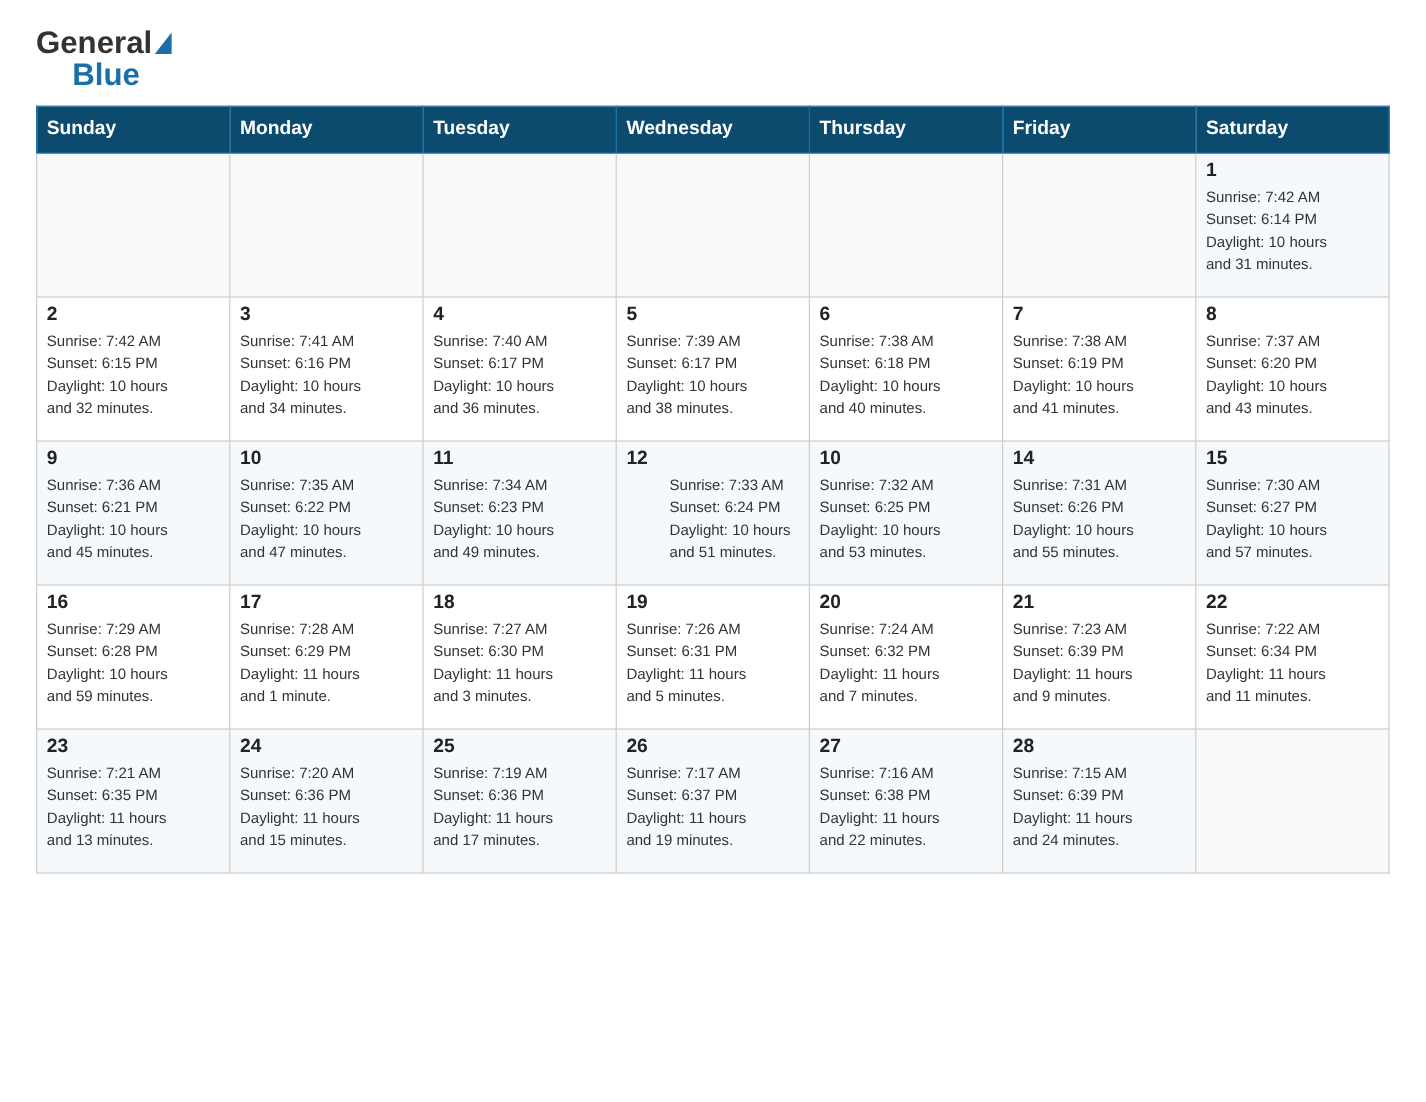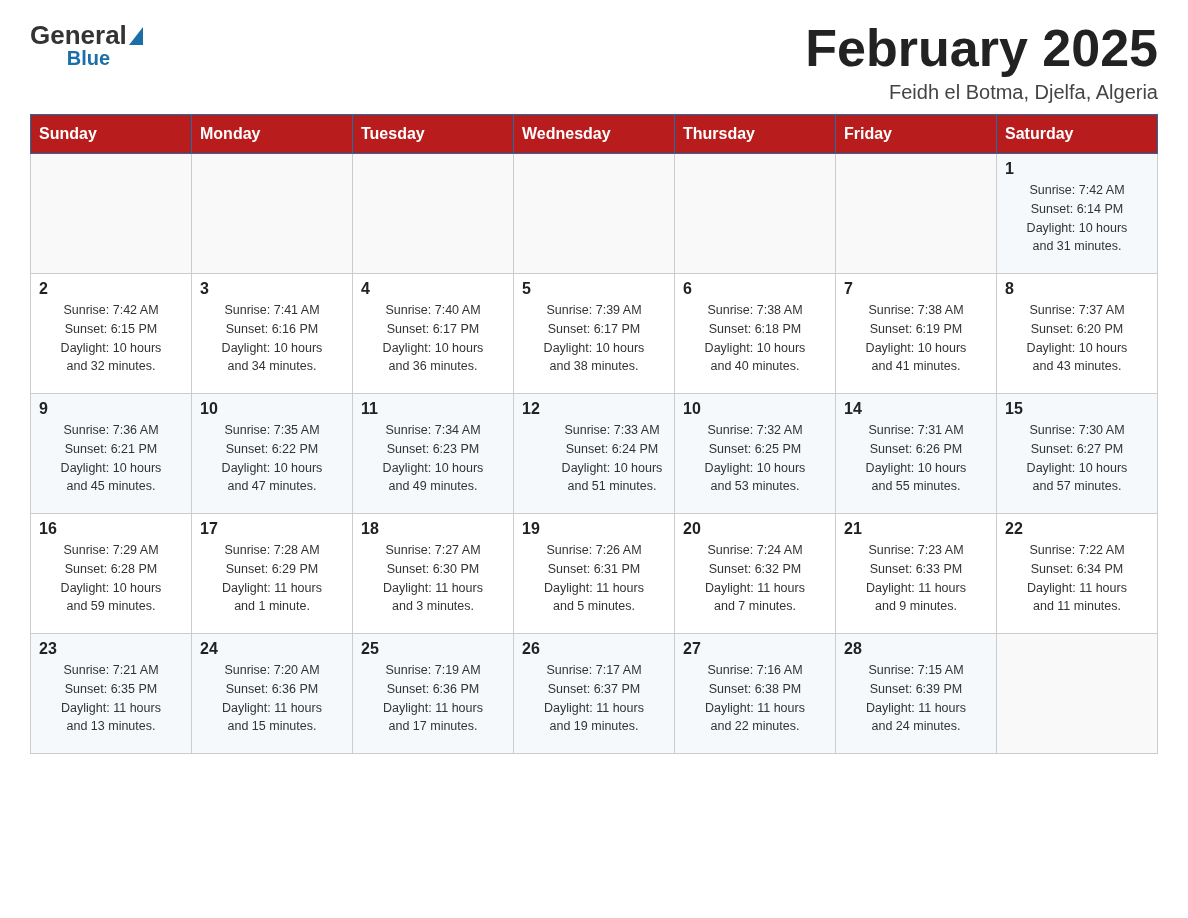--- a/index.html
+++ b/index.html
@@ -32,21 +32,21 @@
     .logo-triangle {
       width: 0; height: 0;
       border-left: 14px solid transparent;
       border-bottom: 18px solid #1a6fa8;
       margin: 0 2px;
       display: inline-block;
       vertical-align: middle;
     }
     .logo-blue {
       color: #1a6fa8;
-      font-size: 20px;
+      font-size: 26px;
       font-weight: bold;
       display: block;
       margin-top: -4px;
       margin-left: 2px;
     }
     .title-block {
       text-align: right;
     }
     .month-title {
       font-size: 52px;
@@ -58,21 +58,21 @@
       font-size: 20px;
       color: #444;
       margin-top: 4px;
     }
     .calendar {
       width: 100%;
       border-collapse: collapse;
       margin-top: 10px;
     }
     .calendar th {
-      background: #b91c1c;
+      background: #0c4a6e;
       color: #fff;
       font-size: 16px;
       font-weight: bold;
       padding: 10px 8px;
       text-align: left;
       border: 1px solid #1a6fa8;
     }
     .calendar td {
       border: 1px solid #ccc;
       vertical-align: top;
@@ -91,40 +91,35 @@
       font-size: 16px;
       font-weight: bold;
       color: #222;
       display: block;
       margin-bottom: 3px;
     }
     .day-info {
       font-size: 12.5px;
       color: #333;
       line-height: 1.5;
-      text-align: center;
     }
     .empty-cell {
       background: #f9f9f9 !important;
     }
   </style>
 </head>
 <body>
 
 <div class="header">
   <div class="logo">
     <div class="logo-text">
       <span class="logo-general">General</span>
       <span class="logo-triangle"></span>
     </div>
     <span class="logo-blue">Blue</span>
-  </div>
-  <div class="title-block">
-    <div class="month-title">February 2025</div>
-    <div class="location">Feidh el Botma, Djelfa, Algeria</div>
   </div>
 </div>
 
 <table class="calendar">
   <thead>
     <tr>
     <th>Sunday</th>
         <th>Monday</th>
         <th>Tuesday</th>
         <th>Wednesday</th>
@@ -283,21 +278,21 @@
         <td>
           <span class="day-num">20</span>
           <div class="day-info" style="white-space: pre-line;">Sunrise: 7:24 AM
 Sunset: 6:32 PM
 Daylight: 11 hours
 and 7 minutes.</div>
         </td>
         <td>
           <span class="day-num">21</span>
           <div class="day-info" style="white-space: pre-line;">Sunrise: 7:23 AM
-Sunset: 6:33 PM
+Sunset: 6:39 PM
 Daylight: 11 hours
 and 9 minutes.</div>
         </td>
         <td>
           <span class="day-num">22</span>
           <div class="day-info" style="white-space: pre-line;">Sunrise: 7:22 AM
 Sunset: 6:34 PM
 Daylight: 11 hours
 and 11 minutes.</div>
         </td>

